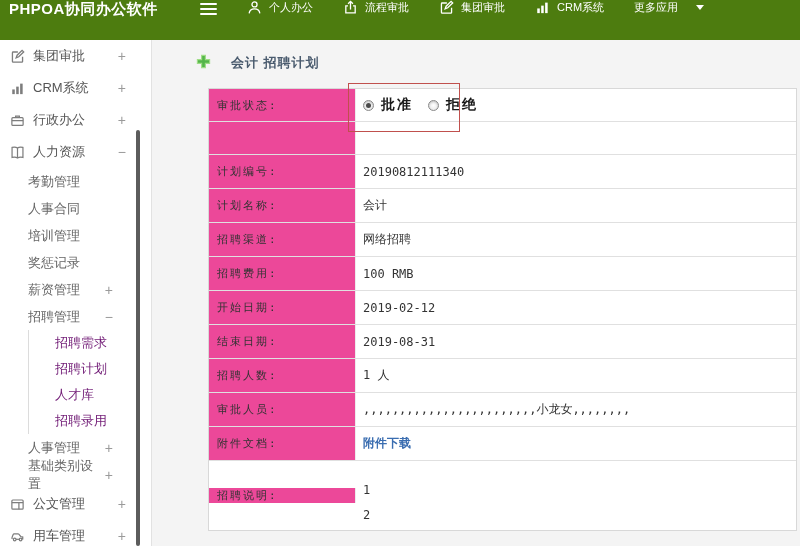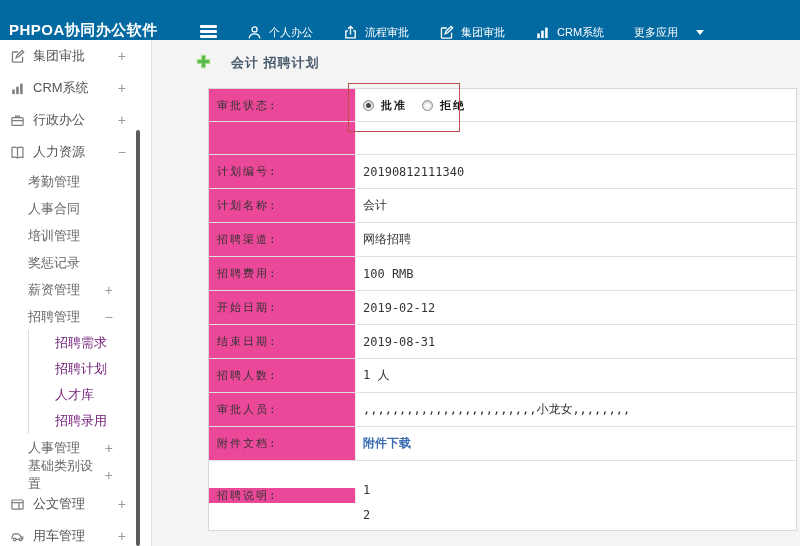--- a/index.html
+++ b/index.html
@@ -1,20 +1,20 @@
 <!DOCTYPE html>
 <html><head>
 <meta charset="utf-8">
 <style>
   * { margin:0; padding:0; box-sizing:border-box; }
   html,body { width:800px; height:546px; overflow:hidden;
     font-family:"Liberation Sans", sans-serif; background:#f4f4f4; }
 
   
-  .navbar { height:40px; background:#0369a1; display:flex; align-items:flex-end; color:#fff; }
+  .navbar { height:40px; background:#4d7c0f; display:flex; align-items:flex-start; color:#fff; }
   .logo { flex:0 0 192px; padding-left:9px; font-size:15px; font-weight:bold; letter-spacing:.5px; cursor:pointer; }
   .hamburger { margin-left:8px; cursor:pointer; }
   .hamburger i { display:block; width:17px; height:2.5px; background:#fff; margin:2.5px 0; border-radius:1px; }
   .nav-items { display:flex; align-items:center; }
   .nav-item { display:flex; align-items:center; gap:7px; margin-left:30px; font-size:11px; cursor:pointer; white-space:nowrap; }
   .nav-item .icn { display:flex; align-items:center; }
   .caret { width:0; height:0; border-top:5px solid #fff; border-left:4.5px solid transparent; border-right:4.5px solid transparent; margin-left:11px; }
 
   
   .main { display:flex; height:506px; }
@@ -48,21 +48,21 @@
   .r1 { height:33px; }
   .r2 { height:33px; position:relative; }
   .rfield { height:34px; }
   .rtall { flex:1; }
   .rtall .val { align-items:flex-start; padding-top:14px; white-space:pre-line; line-height:25px; }
 
   .radio { width:11px; height:11px; border-radius:50%; border:1px solid #8a8a8a;
     background:radial-gradient(#ffffff,#e3e3e3); display:inline-flex; align-items:center;
     justify-content:center; box-shadow:inset 0 1px 2px rgba(0,0,0,.18); cursor:pointer; }
   .radio.sel::after { content:""; width:5px; height:5px; border-radius:50%; background:#4a4a4a; }
-  .rlabel { font-size:11px; letter-spacing:2px; margin:0 15px 0 7px; color:#1a1a1a; font-weight:bold;
+  .rlabel { font-size:14px; letter-spacing:2px; margin:0 15px 0 7px; color:#1a1a1a; font-weight:bold;
     font-family:Liberation Mono, monospace; }
 
   .redbox { position:absolute; left:196px; top:43px; width:112px; height:49px;
     border:1.5px solid #c0504d; pointer-events:none; }
 
   a.att-link { color:#3a6db0; font-weight:bold; text-decoration:none; cursor:pointer; }
 </style>
 </head>
 <body>
 

